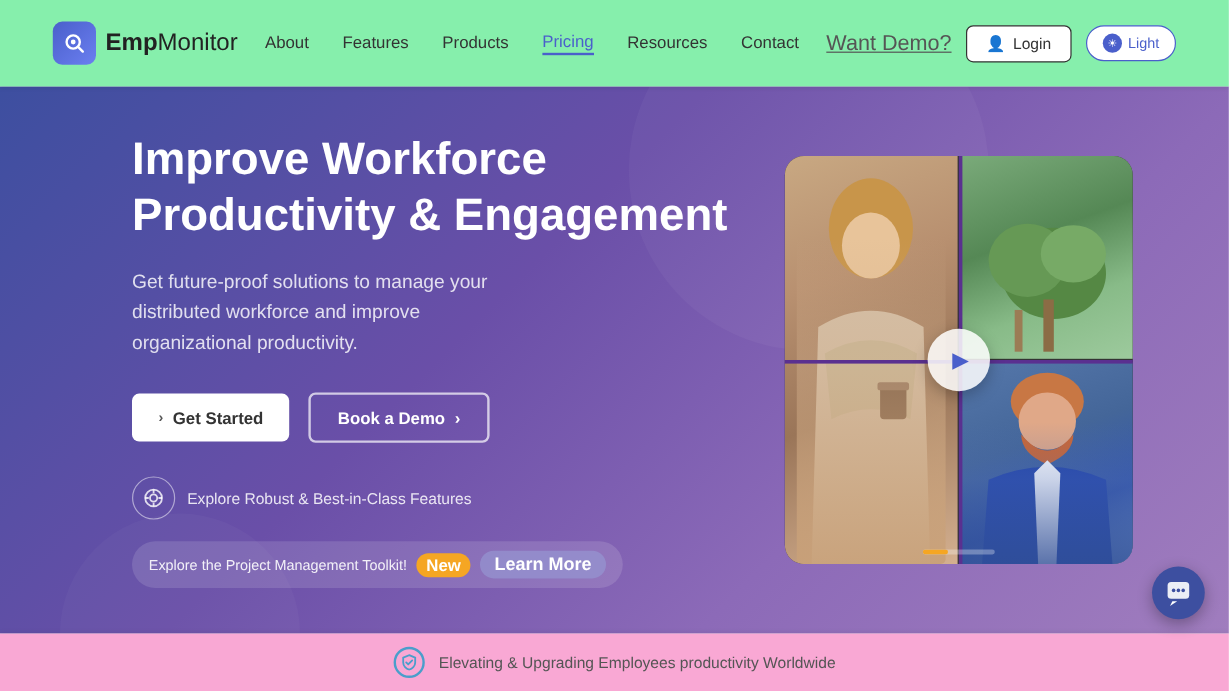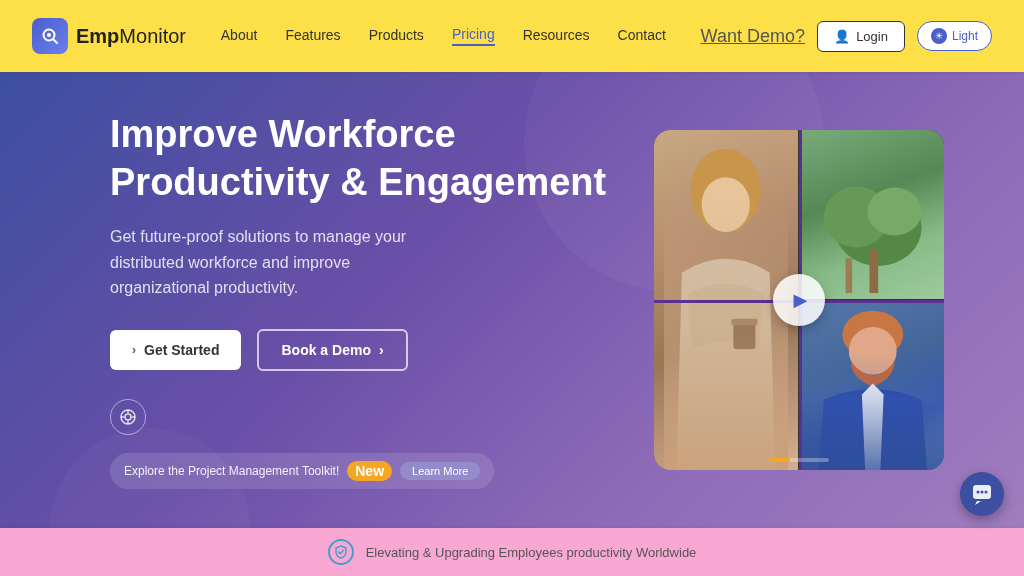--- a/index.html
+++ b/index.html
@@ -1,23 +1,23 @@
 <!DOCTYPE html>
 <html><head>
   <meta charset="utf-8">
   <style>
     * { margin: 0; padding: 0; box-sizing: border-box; }
     body { width: 1024px; height: 576px; overflow: hidden; font-family: 'Segoe UI', Arial, sans-serif; background: #fff; }
 
     
     .navbar {
       position: absolute; top: 0; left: 0; right: 0; height: 72px;
-      background: #fde047;
+      background: #86efac;
       display: flex; align-items: center; justify-content: space-between;
-      padding: 0 32px;
+      padding: 0 44px;
       z-index: 100;
       box-shadow: 0 1px 4px rgba(0,0,0,0.08);
     }
     .navbar-left { display: flex; align-items: center; gap: 8px; }
     .logo-icon {
       width: 36px; height: 36px;
       background: linear-gradient(135deg, #4a5fcb, #6b7ff0);
       border-radius: 8px;
       display: flex; align-items: center; justify-content: center;
       color: #fff; font-size: 16px;
@@ -119,21 +119,21 @@
     .toolkit-bar {
       display: inline-flex; align-items: center; gap: 8px;
       background: rgba(255,255,255,0.13); border-radius: 24px;
       padding: 8px 14px; font-size: 12px; color: rgba(255,255,255,0.9);
     }
     .new-badge {
       background: #f5a623; color: #fff; font-size: 14px; font-weight: 700;
       border-radius: 12px; padding: 2px 8px;
     }
     .learn-more-badge {
-      background: rgba(150,150,210,0.7); color: #fff; font-size: 11px; font-weight: 400;
+      background: rgba(150,150,210,0.7); color: #fff; font-size: 15px; font-weight: 700;
       border-radius: 12px; padding: 3px 12px; cursor: pointer;
     }
 
     
     .hero-right {
       width: 290px; height: 340px;
       position: relative; flex-shrink: 0;
       z-index: 2;
     }
     .img-collage {
@@ -305,20 +305,21 @@
       <div class="features-icon">
         <svg width="18" height="18" viewBox="0 0 18 18" fill="none">
           <circle cx="9" cy="9" r="7" stroke="rgba(255,255,255,0.8)" stroke-width="1.5"></circle>
           <circle cx="9" cy="9" r="3" stroke="rgba(255,255,255,0.8)" stroke-width="1.5"></circle>
           <line x1="9" y1="2" x2="9" y2="5" stroke="rgba(255,255,255,0.8)" stroke-width="1.5"></line>
           <line x1="9" y1="13" x2="9" y2="16" stroke="rgba(255,255,255,0.8)" stroke-width="1.5"></line>
           <line x1="2" y1="9" x2="5" y2="9" stroke="rgba(255,255,255,0.8)" stroke-width="1.5"></line>
           <line x1="13" y1="9" x2="16" y2="9" stroke="rgba(255,255,255,0.8)" stroke-width="1.5"></line>
         </svg>
       </div>
+      <span class="hero-features-text">Explore Robust &amp; Best-in-Class Features</span>
     </div>
 
     <div class="toolkit-bar">
       <span>Explore the Project Management Toolkit!</span>
       <span class="new-badge">New</span>
       <span class="learn-more-badge">Learn More</span>
     </div>
   </div>
 
   <div class="hero-right">

